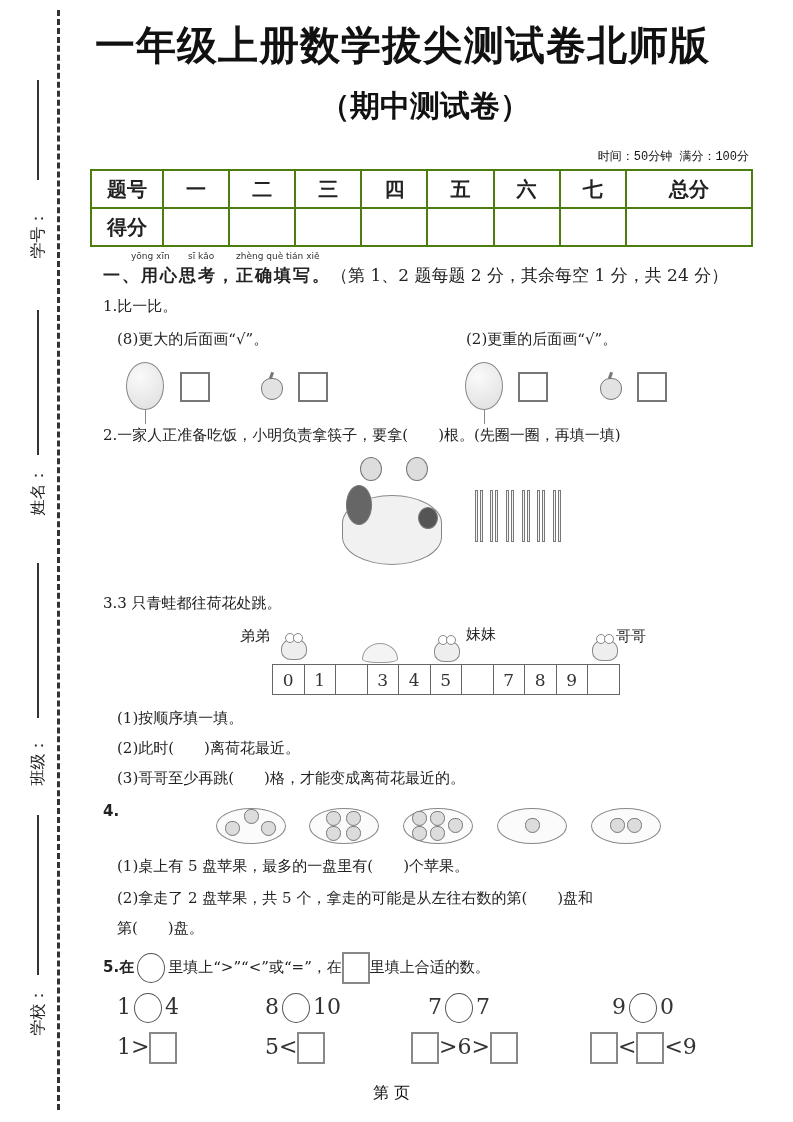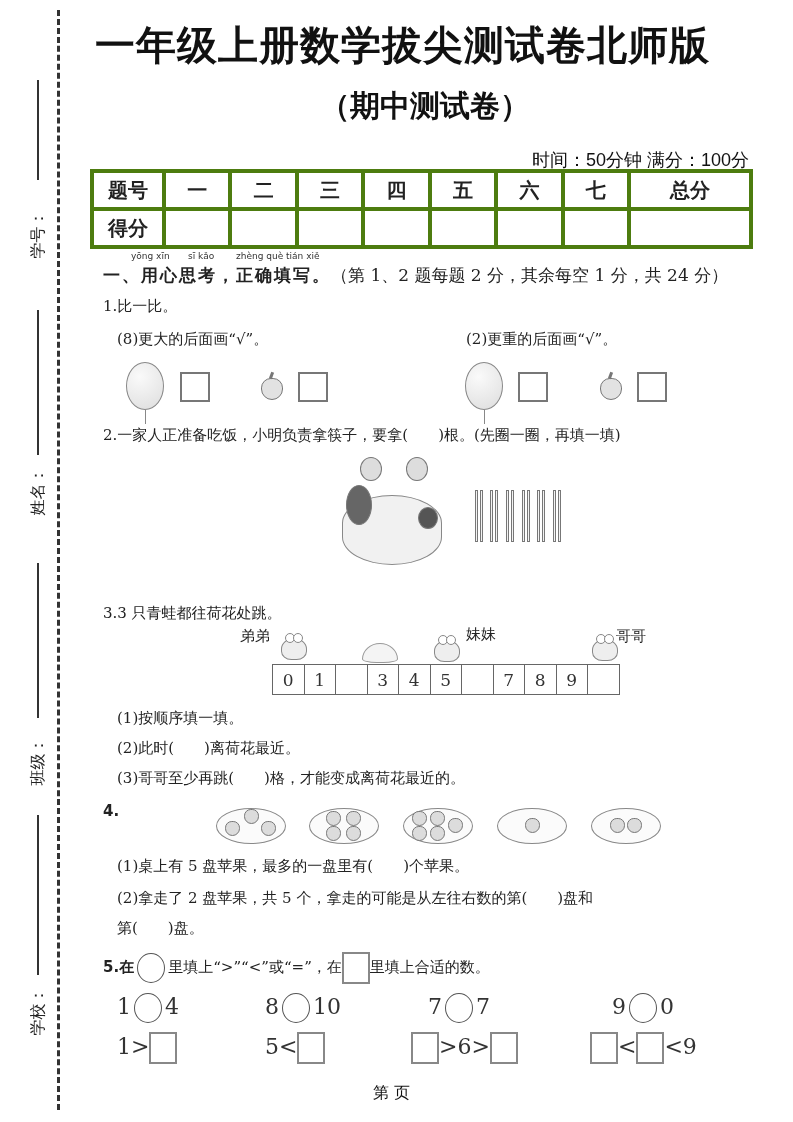--- a/index.html
+++ b/index.html
@@ -7,25 +7,25 @@
     body { position: relative; font-family: "DejaVu Serif", "Liberation Serif", serif; color: #222; }
 
     
     .binding-dash { position: absolute; left: 57px; top: 10px; height: 1100px; border-left: 3px dashed #333; }
     .side-line { position: absolute; left: 37px; width: 2px; background: #333; }
     .side-label { position: absolute; left: 18px; transform: rotate(-90deg); transform-origin: center; font-family: "DejaVu Sans", sans-serif; font-size: 16px; white-space: nowrap; width: 40px; text-align: center; }
 
     
     .title { position: absolute; left: 95px; top: 18px; width: 660px; text-align: left; font-family: "DejaVu Sans", sans-serif; font-size: 40px; font-weight: bold; letter-spacing: 1px; color: #111; }
     .subtitle { position: absolute; left: 95px; top: 86px; width: 660px; text-align: center; font-family: "DejaVu Sans", sans-serif; font-size: 30px; font-weight: bold; color: #111; }
-    .meta { position: absolute; right: 44px; top: 148px; font-family: Liberation Sans, sans-serif; font-size: 18px; color: #111; }
+    .meta { position: absolute; right: 44px; top: 148px; font-family: Liberation Mono, monospace; font-size: 12px; color: #111; }
 
     
     .score-table { position: absolute; left: 90px; top: 169px; width: 663px; border-collapse: collapse; }
-    .score-table td { border: 4px solid #4d7c0f; height: 38px; text-align: center; font-family: "DejaVu Sans", sans-serif; font-size: 20px; font-weight: bold; color: #222; }
+    .score-table td { border: 2px solid #4d7c0f; height: 38px; text-align: center; font-family: "DejaVu Sans", sans-serif; font-size: 20px; font-weight: bold; color: #222; }
     .score-table td.hdr { width: 72px; }
 
     .pinyin { position: absolute; top: 251px; font-family: "DejaVu Sans", sans-serif; font-size: 9px; color: #333; }
     .section-head { position: absolute; left: 103px; top: 264px; font-size: 17px; white-space: nowrap; }
     .section-head .bold { font-family: "DejaVu Sans", sans-serif; font-weight: bold; letter-spacing: 2px; }
 
     .line { position: absolute; font-size: 15px; white-space: nowrap; }
     .qnum { font-family: "DejaVu Sans", sans-serif; font-weight: bold; }
 
     .box { position: absolute; border: 2px solid #777; background: #fff; }
@@ -153,21 +153,21 @@
   </div>
 <div class="chopsticks" style="left:537px;">
     <span style="left:0"></span>
     <span style="left:5px"></span>
   </div>
 <div class="chopsticks" style="left:553px;">
     <span style="left:0"></span>
     <span style="left:5px"></span>
   </div>
 
-<div class="line" style="left:103px;top:594px;margin-top:10px;">3.3 只青蛙都往荷花处跳。</div>
+<div class="line" style="left:103px;top:594px;">3.3 只青蛙都往荷花处跳。</div>
 <div class="line" style="left:240px;top:627px;">弟弟</div>
 <div class="frog" style="left:281px;top:638px;"></div>
 <div class="lotus" style="left:362px;top:643px;"></div>
 <div class="frog" style="left:434px;top:640px;"></div>
 <div class="line" style="left:466px;top:625px;">妹妹</div>
 <div class="frog" style="left:592px;top:639px;"></div>
 <div class="line" style="left:616px;top:627px;">哥哥</div>
 
 <table class="numline">
   <tbody>

